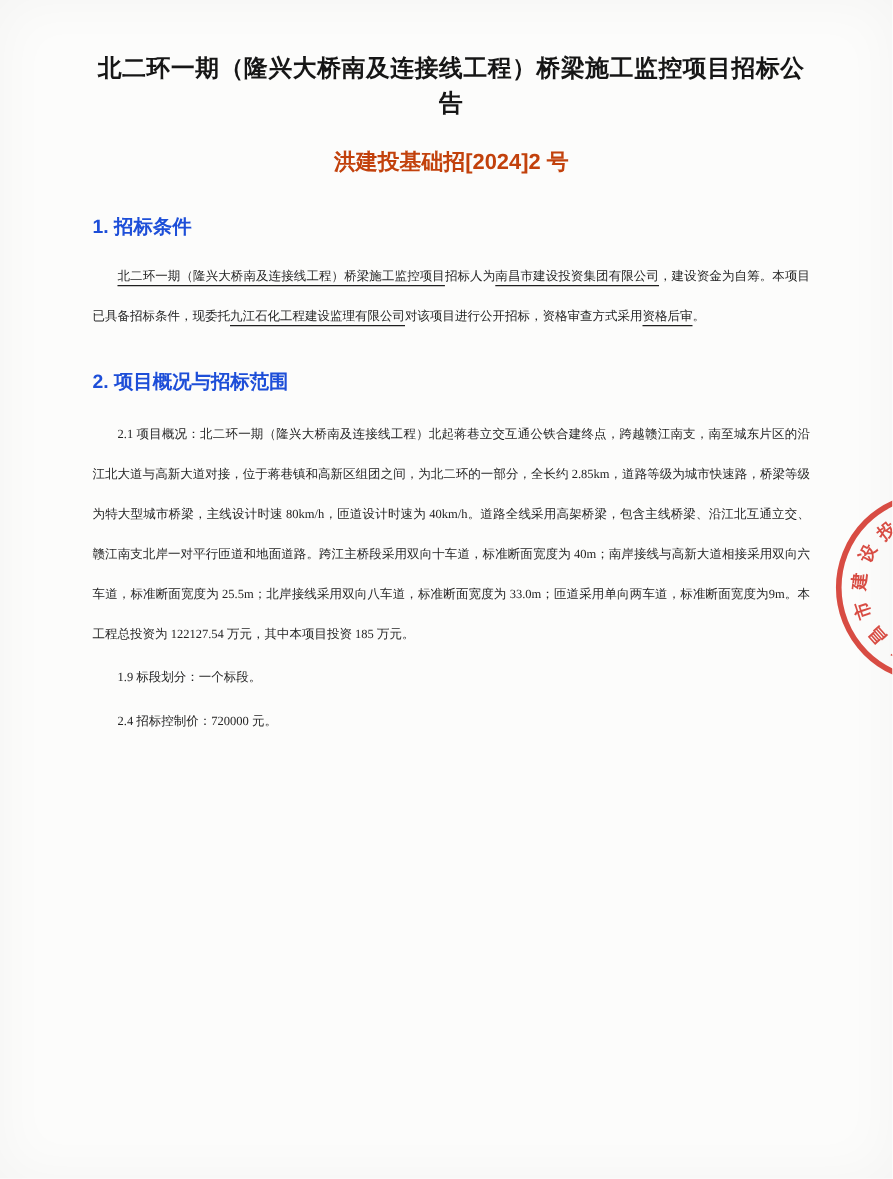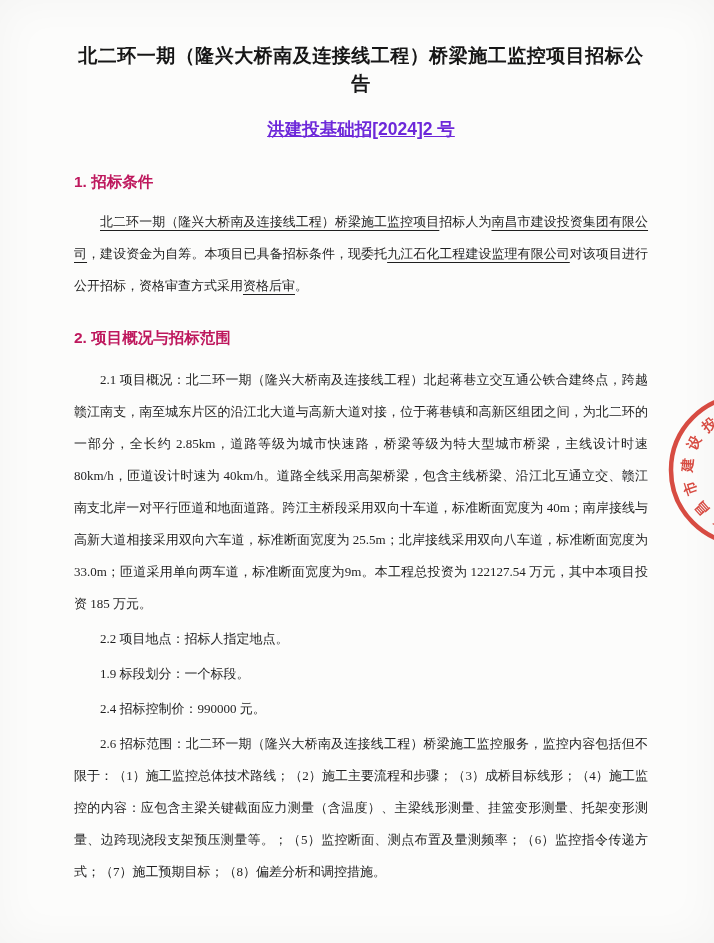--- a/index.html
+++ b/index.html
@@ -30,37 +30,36 @@
     letter-spacing: 0.5px;
     color: #161616;
   }
   .doc-number {
     margin: 18px 0 0 0;
     font-family: "Liberation Sans", sans-serif;
     font-size: 17.5px;
     font-weight: 700;
     line-height: 26px;
     text-align: center;
-    color: #6d28d9;
-    text-decoration: underline;
+    color: #c2410c;
   }
   .sec-heading {
     margin: 28px 0 0 0;
     font-family: "Liberation Sans", sans-serif;
     font-size: 15.5px;
     font-weight: 700;
     line-height: 24px;
-    color: #be185d;
+    color: #1d4ed8;
   }
   .sec-heading.second {
     margin-top: 24px;
   }
   p.body {
     margin: 3px 0;
-    font-size: 13px;
+    font-size: 10px;
     line-height: 32px;
     text-align: justify;
     text-indent: 2em;
     color: #1f1f1f;
   }
   p.body.first-para {
     margin-top: 12px;
   }
   p.body.clause-21 {
     margin-top: 14px;
@@ -94,24 +93,22 @@
 
   <div class="doc-number">洪建投基础招[2024]2 号</div>
 
   <h2 class="sec-heading">1. 招标条件</h2>
 
   <p class="body first-para"><span class="u">北二环一期（隆兴大桥南及连接线工程）桥梁施工监控项目</span><span>招标人为</span><span class="u">南昌市建设投资集团有限公司</span><span>，建设资金为自筹。本项目已具备招标条件，现委托</span><span class="u">九江石化工程建设监理有限公司</span><span>对该项目进行公开招标，资格审查方式采用</span><span class="u">资格后审</span><span>。</span></p>
 
   <h2 class="sec-heading second">2. 项目概况与招标范围</h2>
 
   <p class="body clause-21">2.1 项目概况：北二环一期（隆兴大桥南及连接线工程）北起蒋巷立交互通公铁合建终点，跨越赣江南支，南至城东片区的沿江北大道与高新大道对接，位于蒋巷镇和高新区组团之间，为北二环的一部分，全长约 2.85km，道路等级为城市快速路，桥梁等级为特大型城市桥梁，主线设计时速 80km/h，匝道设计时速为 40km/h。道路全线采用高架桥梁，包含主线桥梁、沿江北互通立交、赣江南支北岸一对平行匝道和地面道路。跨江主桥段采用双向十车道，标准断面宽度为 40m；南岸接线与高新大道相接采用双向六车道，标准断面宽度为 25.5m；北岸接线采用双向八车道，标准断面宽度为 33.0m；匝道采用单向两车道，标准断面宽度为9m。本工程总投资为 122127.54 万元，其中本项目投资 185 万元。</p>
-  <p class="body">2.2 项目地点：招标人指定地点。</p>
   <p class="body">1.9 标段划分：一个标段。</p>
-  <p class="body">2.4 招标控制价：990000 元。</p>
-  <p class="body">2.6 招标范围：北二环一期（隆兴大桥南及连接线工程）桥梁施工监控服务，监控内容包括但不限于：（1）施工监控总体技术路线；（2）施工主要流程和步骤；（3）成桥目标线形；（4）施工监控的内容：应包含主梁关键截面应力测量（含温度）、主梁线形测量、挂篮变形测量、托架变形测量、边跨现浇段支架预压测量等。；（5）监控断面、测点布置及量测频率；（6）监控指令传递方式；（7）施工预期目标；（8）偏差分析和调控措施。</p>
+  <p class="body">2.4 招标控制价：720000 元。</p>
 
   <div class="stamp">
     <svg width="160" height="160" viewBox="0 0 160 160">
       <circle cx="80" cy="80" r="74" fill="none" stroke-width="4.5" stroke="#d4392f"></circle>
     <text transform="translate(80,80) rotate(205) translate(0,-53)" text-anchor="middle" fill="#d4392f">南</text>
         <text transform="translate(80,80) rotate(228.33333333333334) translate(0,-53)" text-anchor="middle" fill="#d4392f">昌</text>
         <text transform="translate(80,80) rotate(251.66666666666666) translate(0,-53)" text-anchor="middle" fill="#d4392f">市</text>
         <text transform="translate(80,80) rotate(275) translate(0,-53)" text-anchor="middle" fill="#d4392f">建</text>
         <text transform="translate(80,80) rotate(298.3333333333333) translate(0,-53)" text-anchor="middle" fill="#d4392f">设</text>
         <text transform="translate(80,80) rotate(321.66666666666663) translate(0,-53)" text-anchor="middle" fill="#d4392f">投</text>

